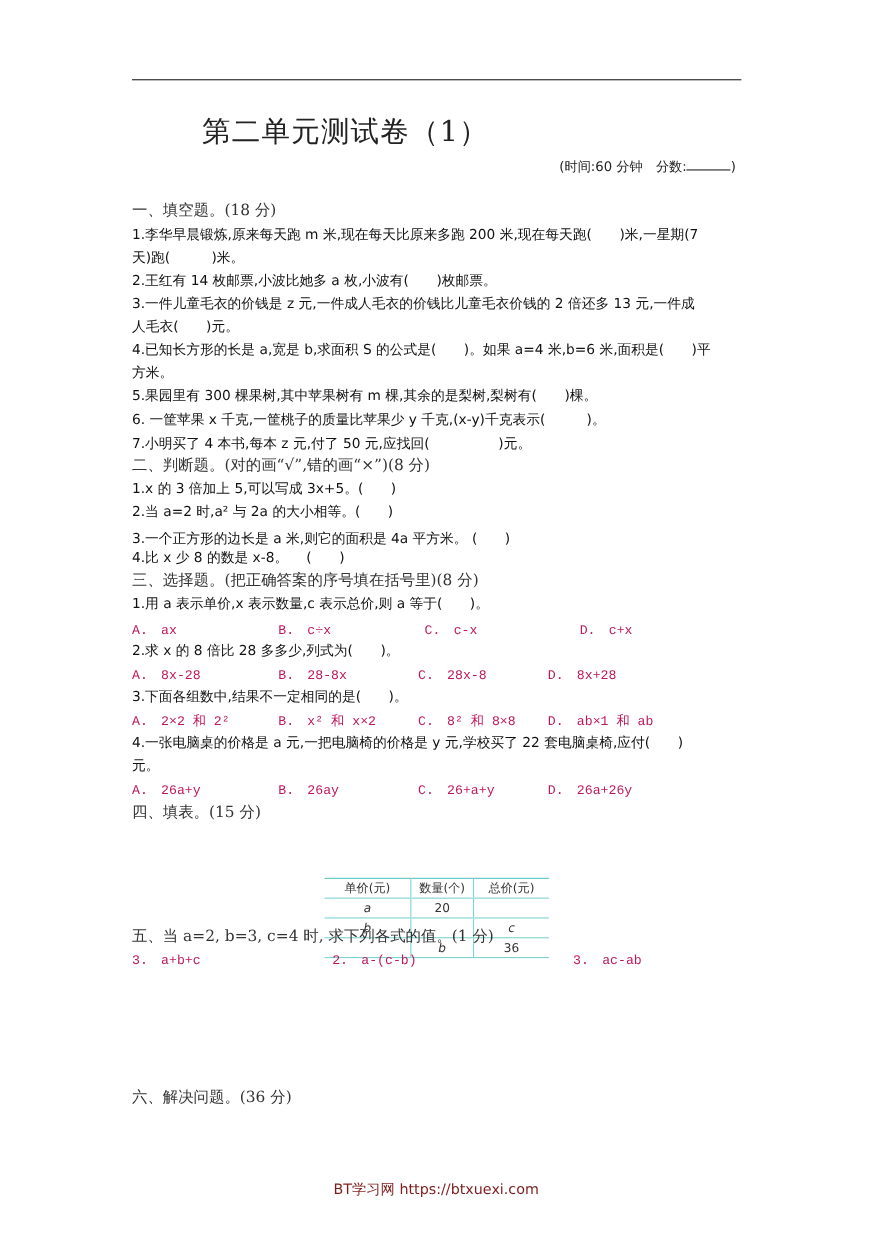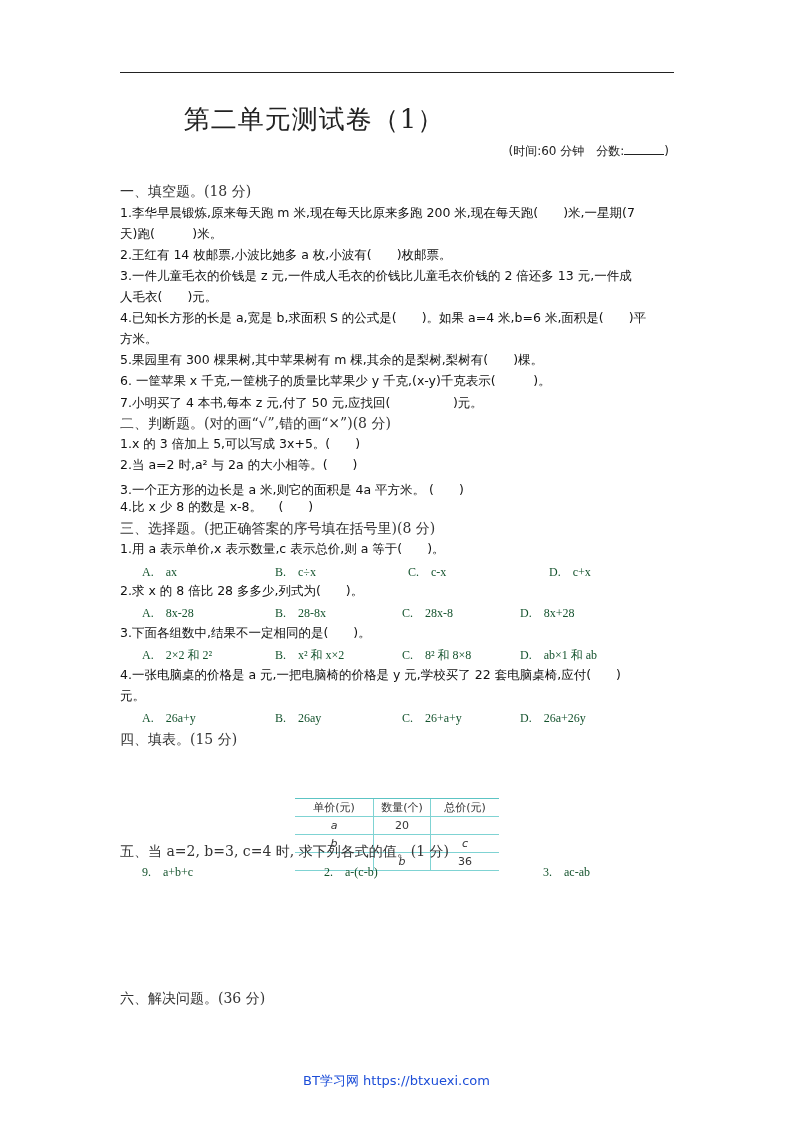--- a/index.html
+++ b/index.html
@@ -5,26 +5,26 @@
   html, body { margin:0; padding:0; background:#ffffff; }
   body { width:793px; height:1122px; position:relative; overflow:hidden;
          font-family:"DejaVu Sans","Liberation Sans",sans-serif; color:#111; }
   .rule { position:absolute; left:120px; top:72px; width:554px; height:0; border-top:1.2px solid #222; }
   .title { position:absolute; left:0; width:628px; top:102px; text-align:center;
            font-family:"DejaVu Serif","Liberation Serif",serif; font-size:26px; color:#222; letter-spacing:1px; }
   .meta { position:absolute; right:124px; top:142px; font-size:12px; color:#222; }
   .meta .blank { display:inline-block; width:40px; border-bottom:1px solid #222; height:12px; vertical-align:baseline; }
   .line { position:absolute; left:120px; width:560px; font-size:12.5px; line-height:16px; white-space:nowrap; color:#111; }
   .sec { font-family:"DejaVu Serif","Liberation Serif",serif; color:#333; font-size:14px; }
-  .opt { position:absolute; font-size:12px; font-family:Liberation Serif, serif; color:#14532d; white-space:nowrap;margin-left:22px; }
+  .opt { position:absolute; font-size:12px; font-family:Liberation Mono, monospace; color:#be185d; white-space:nowrap; }
   table.fill { position:absolute; left:295px; top:766px; border-collapse:collapse; font-size:11px; color:#333;margin-top:32px; }
   table.fill td, table.fill th { border-top:1px solid #7fd3d3; border-bottom:1px solid #7fd3d3; height:17px; text-align:center; font-weight:normal; padding:0; }
   table.fill td + td, table.fill th + th { border-left:1px solid #7fd3d3; }
   table.fill tr.head th { border-top:1.5px solid #5cc4c4; }
-  .footer { position:absolute; left:0; width:793px; top:1072px; text-align:center; font-size:13px; color:#1d4ed8; font-family:"DejaVu Sans",sans-serif; }
+  .footer { position:absolute; left:0; width:793px; top:1072px; text-align:center; font-size:13px; color:#7f1d1d; font-family:"DejaVu Sans",sans-serif; }
 </style>
 </head>
 <body>
 
 <div class="rule"></div>
 <div class="title">第二单元测试卷（1）</div>
 <div class="meta">
   <span>(时间:60 分钟　分数:</span><span class="blank"></span><span>)</span>
 </div>
 
@@ -92,19 +92,19 @@
   </tr>
   <tr>
     <td></td>
     <td style="font-style:italic">b</td>
     <td>36</td>
   </tr>
 </tbody>
   </table>
 
 <div class="line sec" style="top:843px">五、当 a=2, b=3, c=4 时, 求下列各式的值。(1 分)</div>
-<div class="opt" style="left:120px;top:864px">9.　a+b+c</div>
+<div class="opt" style="left:120px;top:864px">3.　a+b+c</div>
 <div class="opt" style="left:302px;top:864px">2.　a-(c-b)</div>
 <div class="opt" style="left:521px;top:864px">3.　ac-ab</div>
 
 <div class="line sec" style="top:990px">六、解决问题。(36 分)</div>
 
 <div class="footer">BT学习网 https://btxuexi.com</div>
 
 </body></html>

